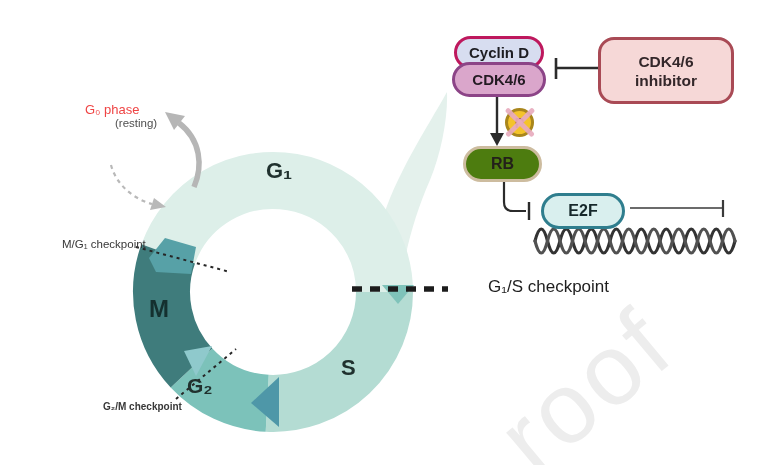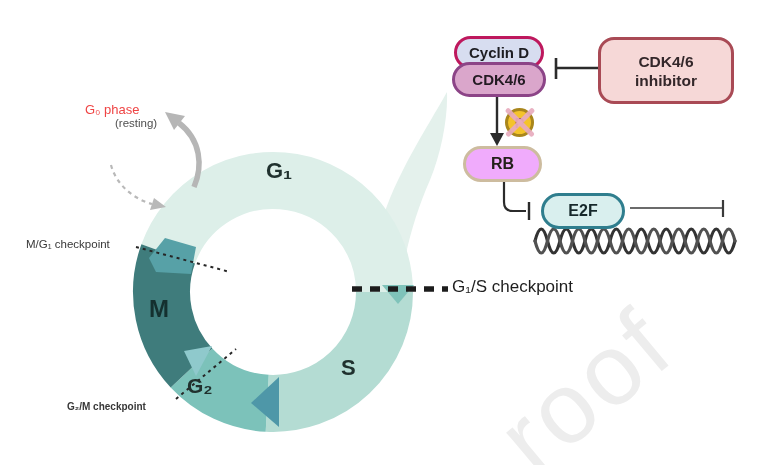--- a/index.html
+++ b/index.html
@@ -16,21 +16,21 @@
     font-size:100px;font-weight:400;color:#ededed;letter-spacing:4px;
     user-select:none;z-index:0;
   }
   
   .pill{
     position:absolute;display:flex;align-items:center;justify-content:center;
     border-radius:999px;font-weight:700;z-index:3;line-height:1;
   }
   .pill-cyclin{left:454px;top:36px;width:84px;height:27px;background:#d7ddf0;border:3px solid #be185d;font-size:15px;color:#1d1d22;}
   .pill-cdk{left:452px;top:62px;width:88px;height:29px;background:#daa6cb;border:3px solid #8c4487;font-size:15px;color:#231a22;}
-  .pill-rb{left:463px;top:146px;width:73px;height:30px;background:#f0abfc;border:3px solid #cdbc9f;font-size:16px;color:#23201a;}
+  .pill-rb{left:463px;top:146px;width:73px;height:30px;background:#4d7c0f;border:3px solid #cdbc9f;font-size:16px;color:#23201a;}
   .pill-e2f{left:541px;top:193px;width:78px;height:30px;background:#d9efee;border:3px solid #2f7e8e;font-size:16px;color:#16282b;}
   .box-inhibitor{
     position:absolute;left:598px;top:37px;width:130px;height:61px;z-index:3;
     background:#f6d8d7;border:3px solid #a94a55;border-radius:16px;
     display:flex;flex-direction:column;align-items:center;justify-content:center;
     font-size:15.5px;font-weight:600;color:#33272a;line-height:19px;
   }
   
   .p-badge{
     position:absolute;left:505px;top:108px;width:29px;height:29px;border-radius:50%;
@@ -44,21 +44,21 @@
   }
   .p-cross.a{transform:rotate(45deg);} .p-cross.b{transform:rotate(-45deg);}
   
   .phase-label{position:absolute;font-weight:800;color:#20312e;z-index:2;line-height:1;}
   .ph-g1{left:266px;top:160px;font-size:22px;text-align:right;}
   .ph-s{left:341px;top:357px;font-size:22px;}
   .ph-g2{left:187px;top:375px;font-size:21px;}
   .ph-m{left:149px;top:297px;font-size:24px;color:#14302f;}
   .g0-title{position:absolute;left:85px;top:102px;font-size:13px;font-weight:400;color:#ef4444;z-index:2;}
   .g0-sub{position:absolute;left:88px;top:117px;font-size:11.5px;color:#4f4f4f;z-index:2;margin-left:27px;}
-  .cp{position:absolute;color:#383838;z-index:2;line-height:1;}
+  .cp{position:absolute;color:#383838;z-index:2;line-height:1;margin-left:36px;}
   .cp-mg1{left:26px;top:239px;font-size:11.5px;font-weight:500;}
   .cp-g2m{left:67px;top:402px;font-size:10px;font-weight:700;}
   .cp-g1s{left:452px;top:278px;font-size:17px;font-weight:400;color:#1e1e1e;}
 </style>
 </head>
 <body>
 
 <div class="canvas">
 
   <div class="watermark">roof</div>

